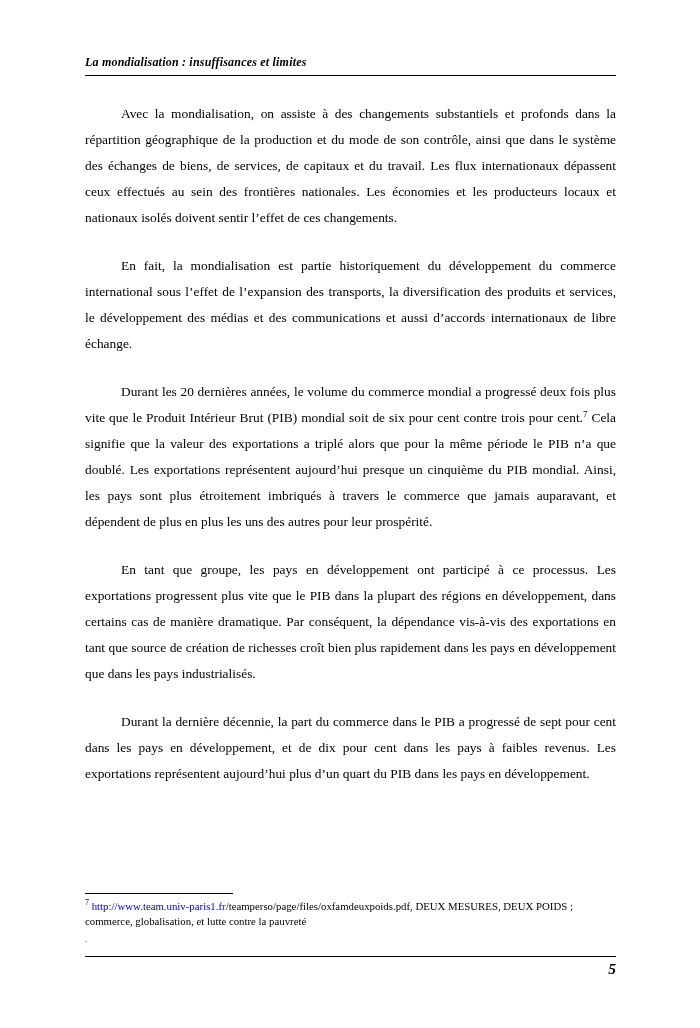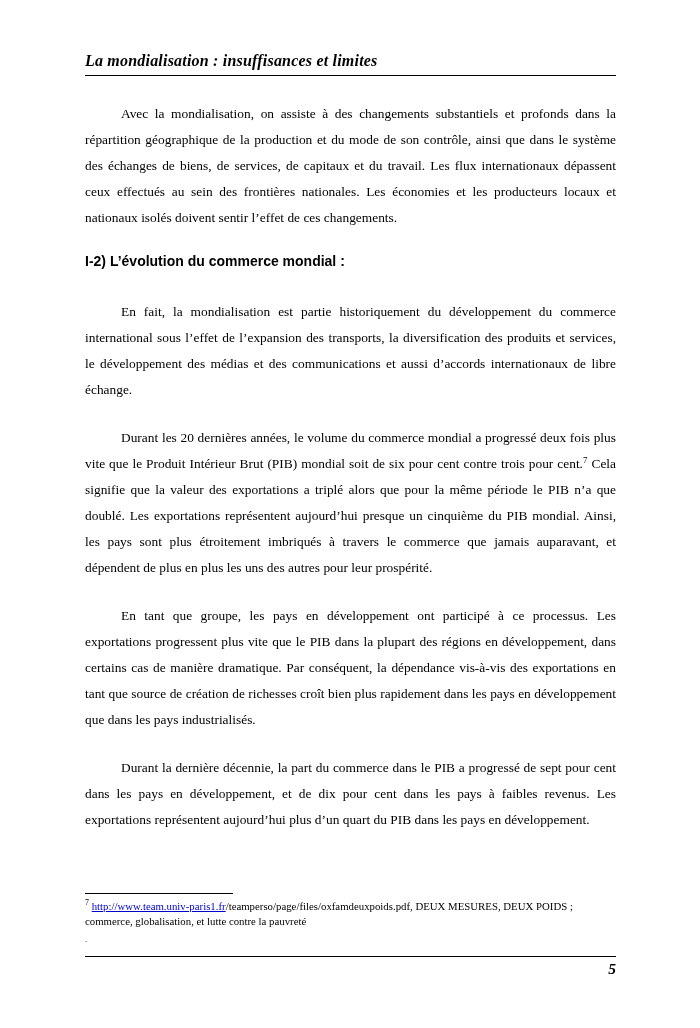--- a/index.html
+++ b/index.html
@@ -16,21 +16,21 @@
     position: absolute;
     inset: 0;
     padding: 52px 84px 0 85px;
     background: #ffffff;
   }
   .doc-header {
     border-bottom: 1.5px solid #000000;
     padding-bottom: 5px;
   }
   .doc-title {
-    font-size: 16px;
+    font-size: 12px;
     font-weight: bold;
     font-style: italic;
     letter-spacing: 0.2px;
     text-align: center;
   }
   .doc-body { margin-top: 25px; }
   p.para {
     font-size: 13.4px;
     line-height: 26px;
     text-align: justify;
@@ -64,21 +64,20 @@
     line-height: 15px;
     text-align: left;
   }
   .footnote sup {
     font-size: 8px;
     vertical-align: super;
     line-height: 0;
   }
   .footnote-link {
     color: #0000cc;
-    text-decoration: underline;
     cursor: pointer;
   }
   .footnote-dot {
     font-size: 9px;
     line-height: 9px;
     margin-top: 6px;
   }
   .footer-rule {
     border-top: 1.5px solid #000000;
     margin-top: 12px;
@@ -97,21 +96,20 @@
 <div class="page">
 
   <header class="doc-header">
     <span class="doc-title">La mondialisation : insuffisances et limites</span>
   </header>
 
   <main class="doc-body">
 
     <p class="para">Avec la mondialisation, on assiste à des changements substantiels et profonds dans la répartition géographique de la production et du mode de son contrôle, ainsi que dans le système des échanges de biens, de services, de capitaux et du travail. Les flux internationaux dépassent ceux effectués au sein des frontières nationales. Les économies et les producteurs locaux et nationaux isolés doivent sentir l’effet de ces changements.</p>
 
-    <h2 class="section-heading">I-2) L’évolution du commerce mondial :</h2>
 
     <p class="para">En fait, la mondialisation est partie historiquement du développement du commerce international sous l’effet de l’expansion des transports, la diversification des produits et services, le développement des médias et des communications et aussi d’accords internationaux de libre échange.</p>
 
     <p class="para"><span>Durant les 20 dernières années, le volume du commerce mondial a progressé deux fois plus vite que le Produit Intérieur Brut (PIB) mondial soit de six pour cent contre trois pour cent.</span><sup class="note-ref">7</sup><span> Cela signifie que la valeur des exportations a triplé alors que pour la même période le PIB n’a que doublé. Les exportations représentent aujourd’hui presque un cinquième du PIB mondial. Ainsi, les pays sont plus étroitement imbriqués à travers le commerce que jamais auparavant, et dépendent de plus en plus les uns des autres pour leur prospérité.</span></p>
 
     <p class="para">En tant que groupe, les pays en développement ont participé à ce processus. Les exportations progressent plus vite que le PIB dans la plupart des régions en développement, dans certains cas de manière dramatique. Par conséquent, la dépendance vis-à-vis des exportations en tant que source de création de richesses croît bien plus rapidement dans les pays en développement que dans les pays industrialisés.</p>
 
     <p class="para">Durant la dernière décennie, la part du commerce dans le PIB a progressé de sept pour cent dans les pays en développement, et de dix pour cent dans les pays à faibles revenus. Les exportations représentent aujourd’hui plus d’un quart du PIB dans les pays en développement.</p>
 
   </main>

